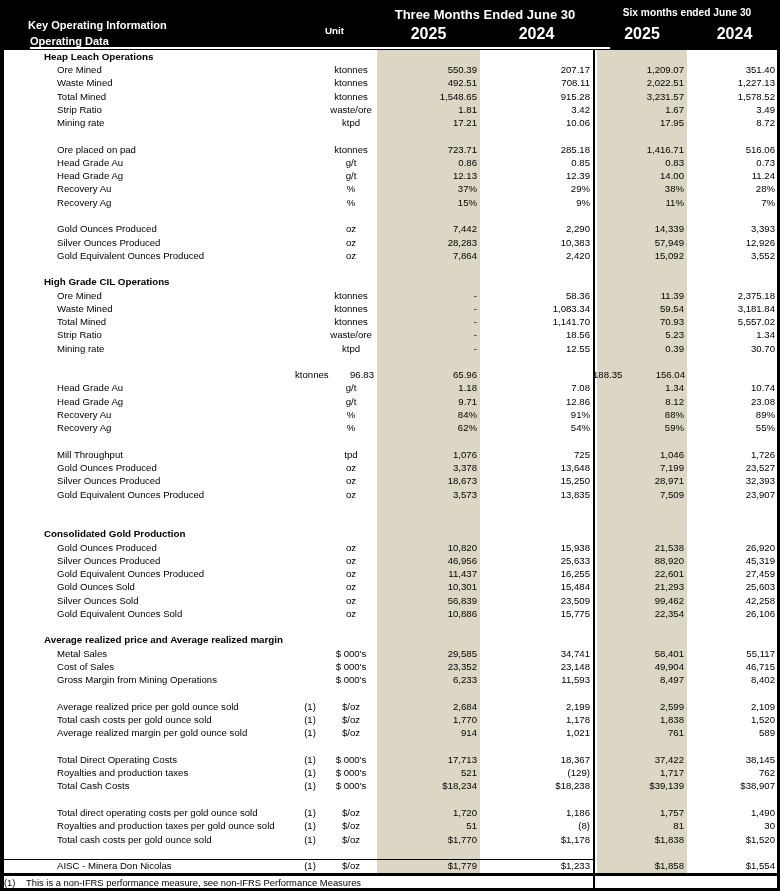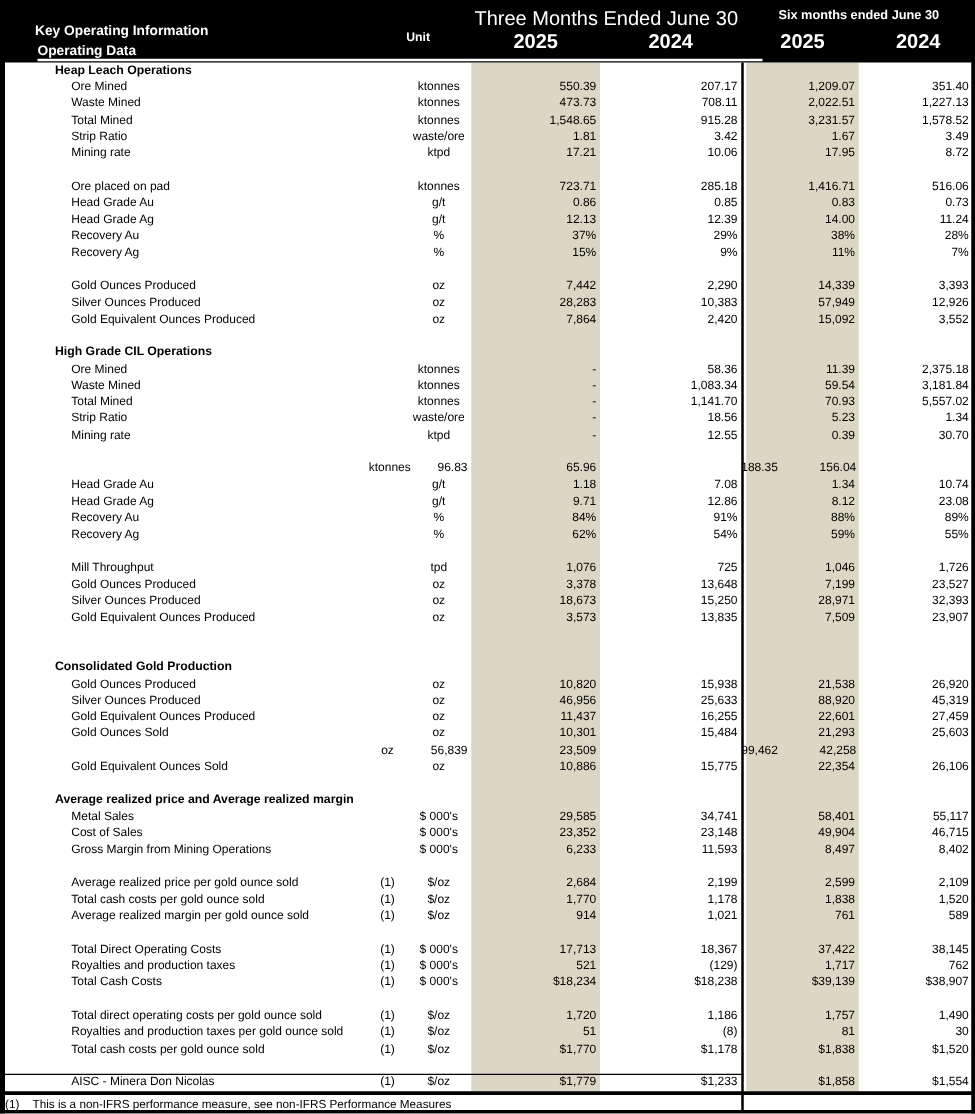--- a/index.html
+++ b/index.html
@@ -6,21 +6,21 @@
   .sheet{
     position:relative;width:780px;height:891px;background:#ffffff;
     font-family:"Liberation Sans",sans-serif;color:#000;overflow:hidden;
   }
   
   .hdr{position:absolute;left:0;top:0;width:780px;height:50px;background:#000;color:#fff;z-index:2;}
   .h-title{position:absolute;left:8px;top:19px;font-size:11px;font-weight:bold;white-space:nowrap;margin-left:20px;}
   .h-sub{position:absolute;left:30px;top:35px;font-size:11px;font-weight:bold;white-space:nowrap;}
   .h-underline{position:absolute;left:30px;top:47px;width:580px;height:2px;background:#fff;}
   .h-unit{position:absolute;left:325px;top:25px;width:52px;text-align:left;font-size:9.8px;font-weight:bold;}
-  .h-p1{position:absolute;left:377px;top:7px;width:216px;text-align:center;font-size:16px;font-weight:normal;}
+  .h-p1{position:absolute;left:377px;top:7px;width:216px;text-align:center;font-size:13px;font-weight:bold;}
   .h-p2{position:absolute;left:597px;top:7px;width:180px;text-align:center;font-size:10.2px;font-weight:bold;}
   .h-y{position:absolute;top:25px;text-align:center;font-size:16px;font-weight:bold;}
   .h-y1{left:377px;width:103px;}
   .h-y2{left:480px;width:113px;}
   .h-y3{left:597px;width:90px;}
   .h-y4{left:692px;width:85px;}
   
   .band{position:absolute;top:50px;height:823px;z-index:0;background:#dcd7c4;}
   .band1{left:377px;width:103px;}
   .band2{left:597px;width:90px;}
@@ -77,21 +77,21 @@
         <div class="v v1">550.39</div>
         <div class="v v2">207.17</div>
         <div class="gap"></div>
         <div class="v v3">1,209.07</div>
         <div class="v v4">351.40</div>
       </div>
       <div class="row data">
         <div class="label">Waste Mined</div>
         <div class="fn"></div>
         <div class="unit">ktonnes</div>
-        <div class="v v1">473.73</div>
+        <div class="v v1">492.51</div>
         <div class="v v2">708.11</div>
         <div class="gap"></div>
         <div class="v v3">2,022.51</div>
         <div class="v v4">1,227.13</div>
       </div>
       <div class="row data">
         <div class="label">Total Mined</div>
         <div class="fn"></div>
         <div class="unit">ktonnes</div>
         <div class="v v1">1,548.65</div>
@@ -463,20 +463,21 @@
         <div class="label">Gold Ounces Sold</div>
         <div class="fn"></div>
         <div class="unit">oz</div>
         <div class="v v1">10,301</div>
         <div class="v v2">15,484</div>
         <div class="gap"></div>
         <div class="v v3">21,293</div>
         <div class="v v4">25,603</div>
       </div>
       <div class="row data">
+        <div class="label">Silver Ounces Sold</div>
         <div class="fn"></div>
         <div class="unit">oz</div>
         <div class="v v1">56,839</div>
         <div class="v v2">23,509</div>
         <div class="gap"></div>
         <div class="v v3">99,462</div>
         <div class="v v4">42,258</div>
       </div>
       <div class="row data">
         <div class="label">Gold Equivalent Ounces Sold</div>

